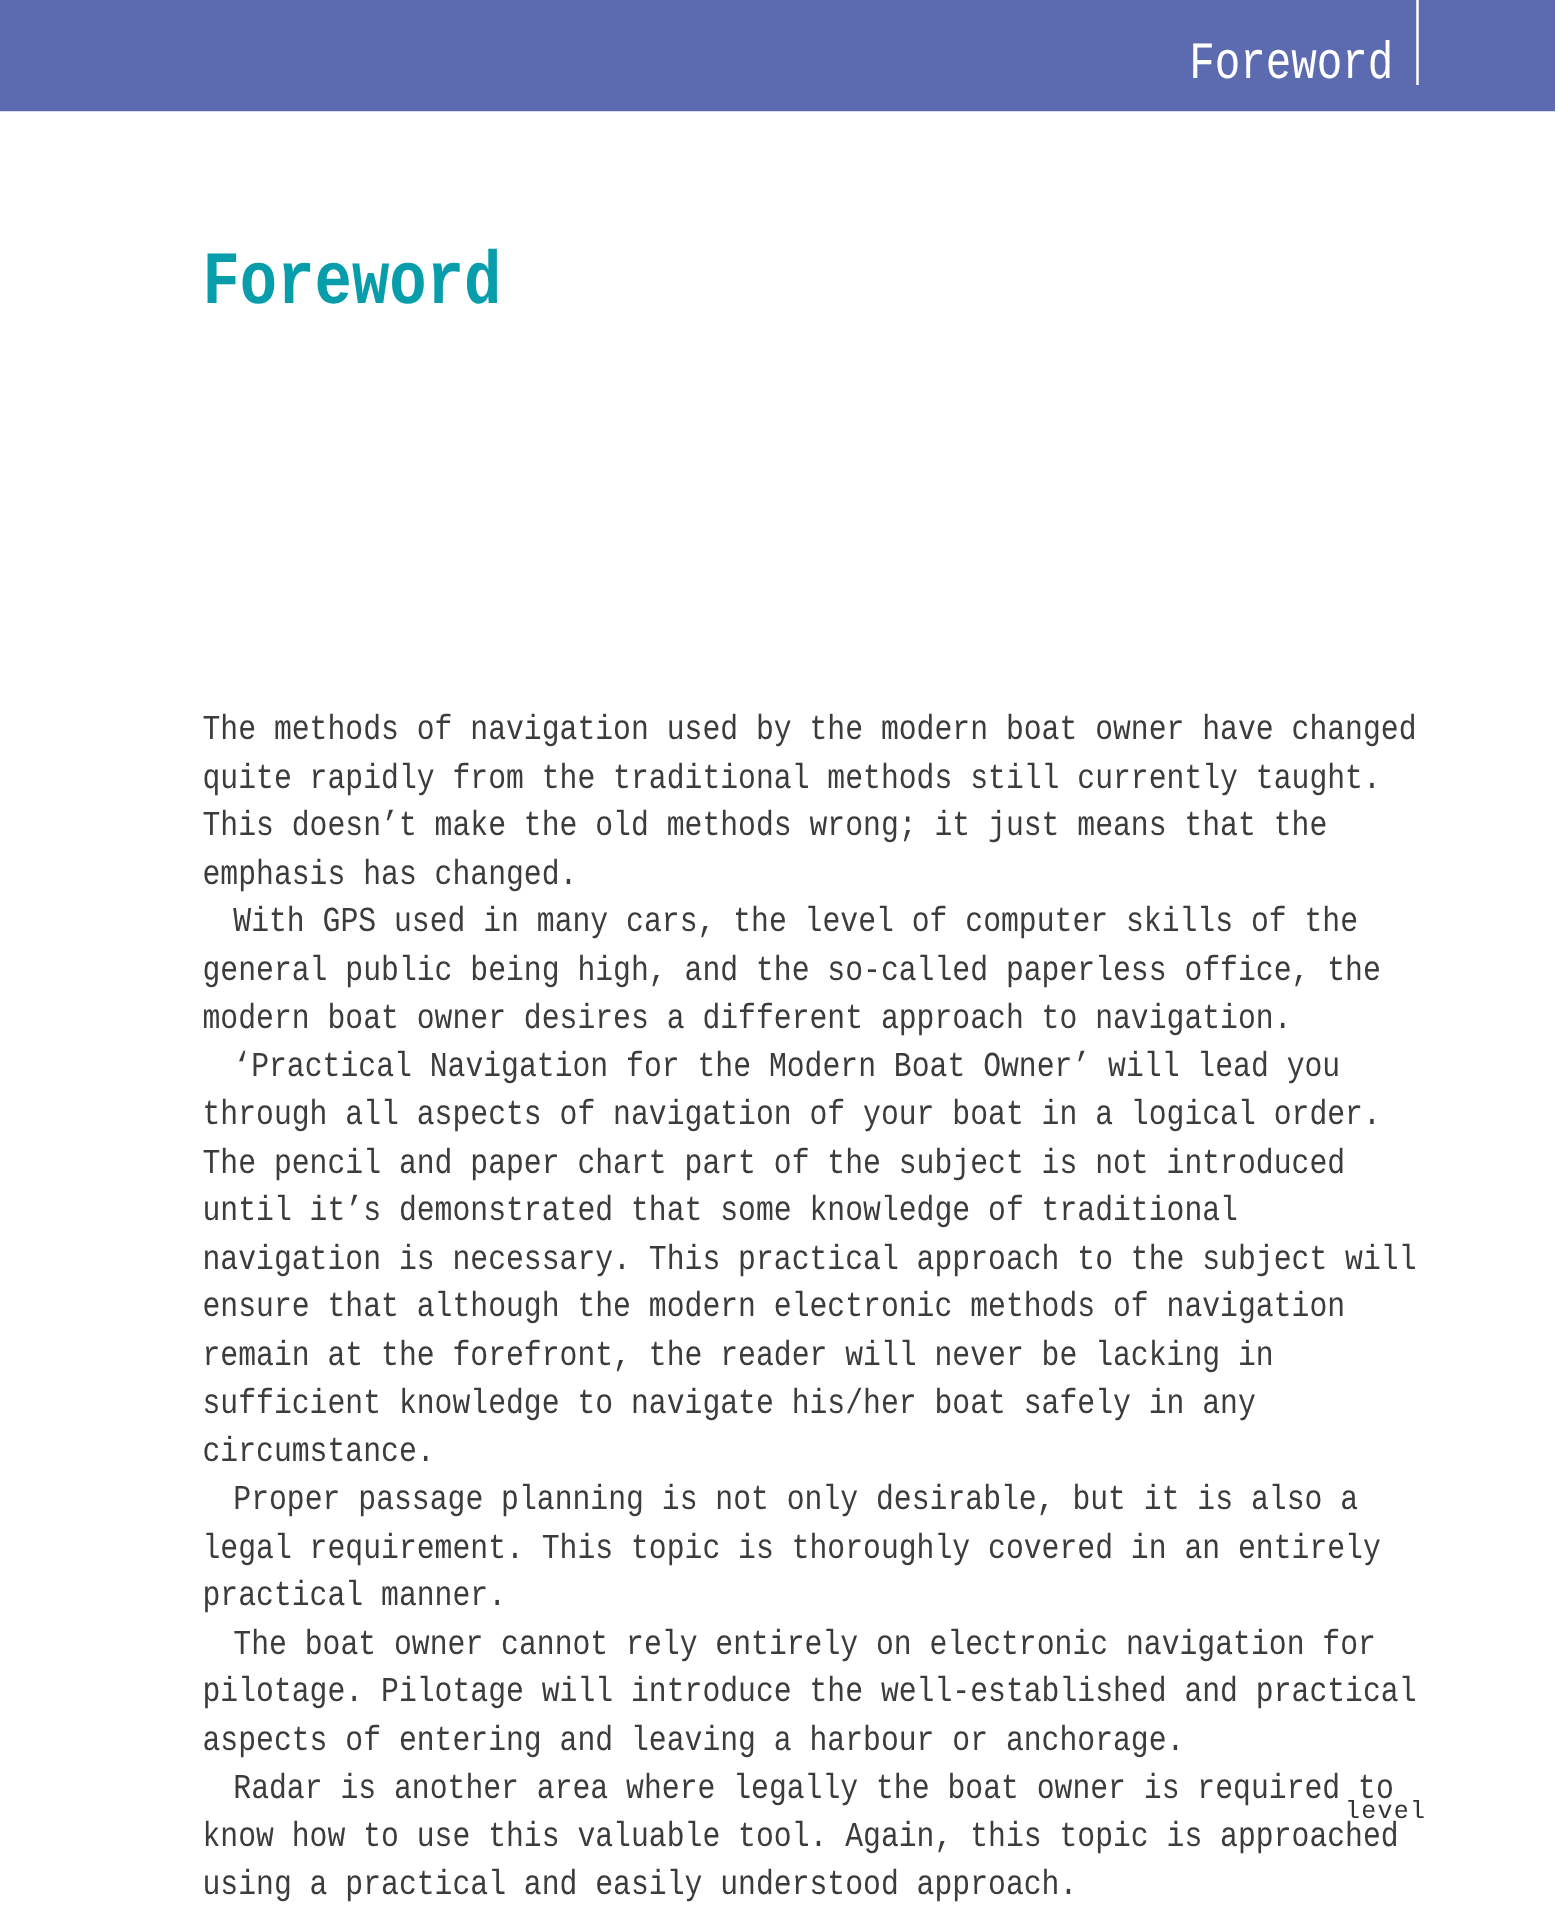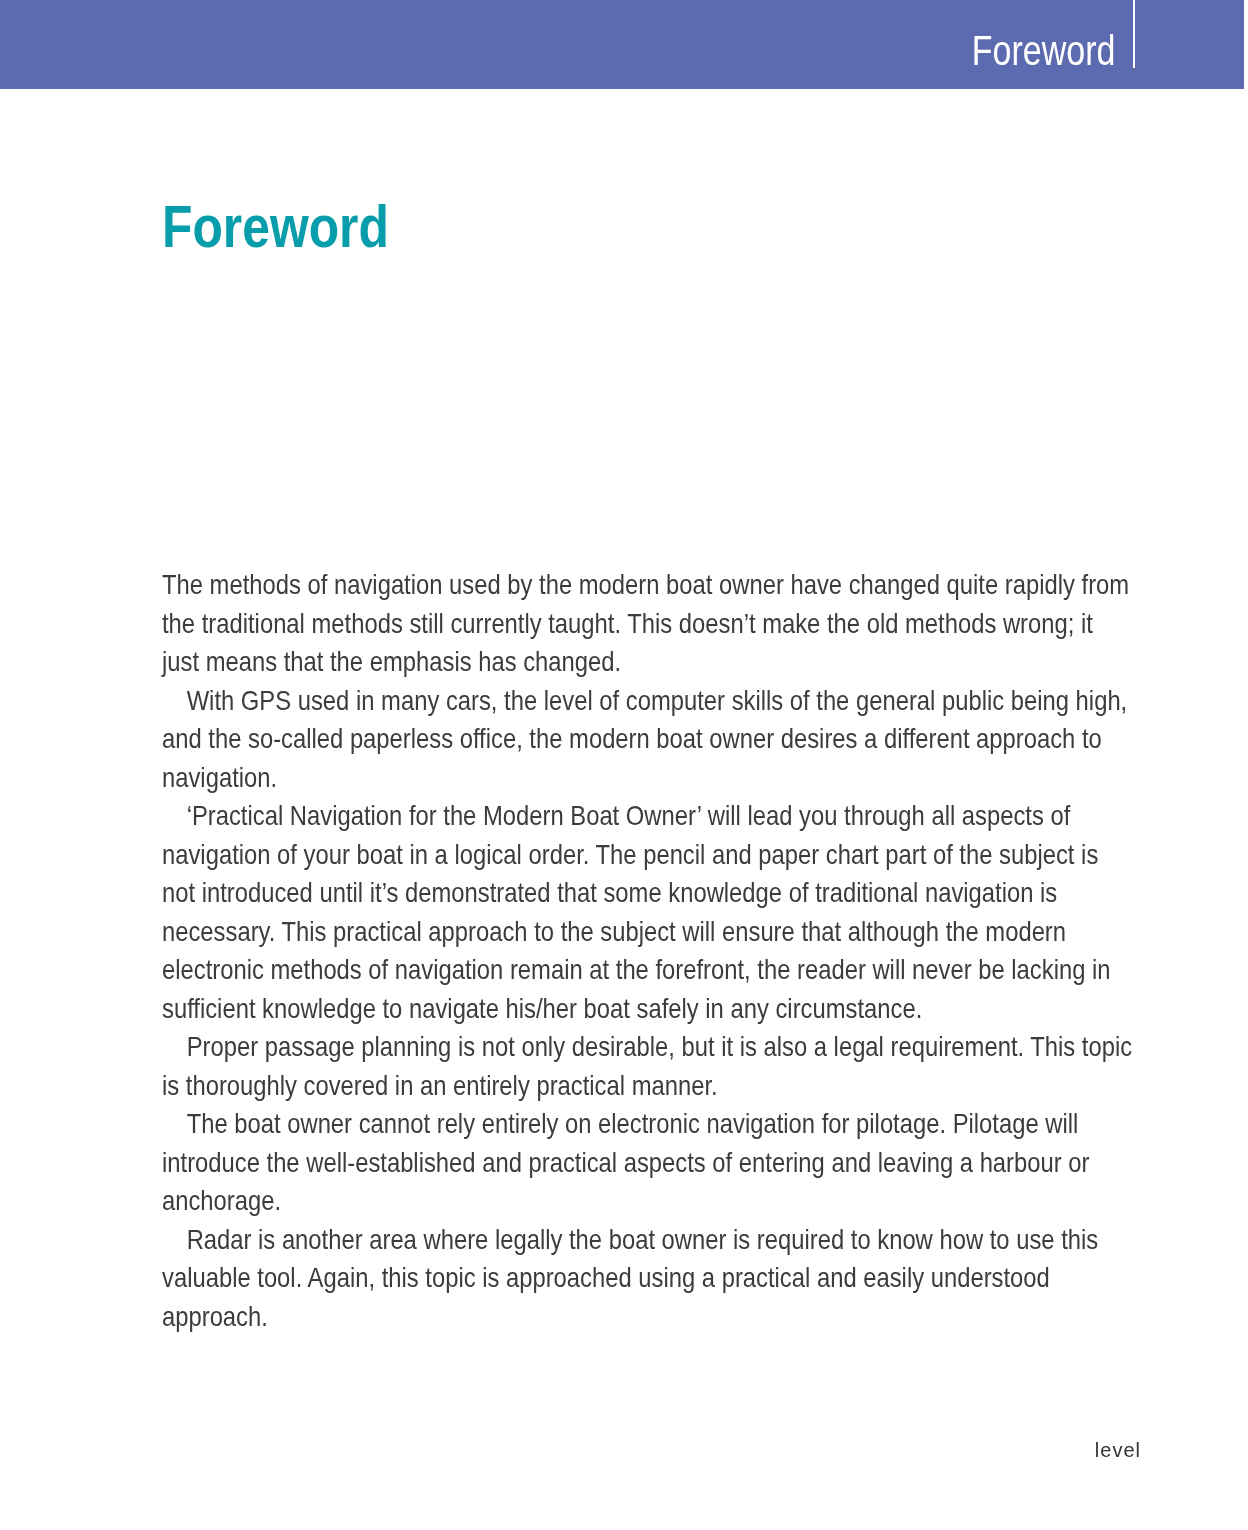--- a/index.html
+++ b/index.html
@@ -6,21 +6,21 @@
     margin: 0;
     padding: 0;
     background: #ffffff;
   }
   .page {
     position: relative;
     width: 1248px;
     height: 1530px;
     background: #ffffff;
     overflow: hidden;
-    font-family: Liberation Sans, sans-serif;
+    font-family: Liberation Mono, monospace;
   }
 
   
   .band {
     position: absolute;
     top: 0;
     left: 0;
     width: 1244px;
     height: 89px;
     background: #5c6baf;

